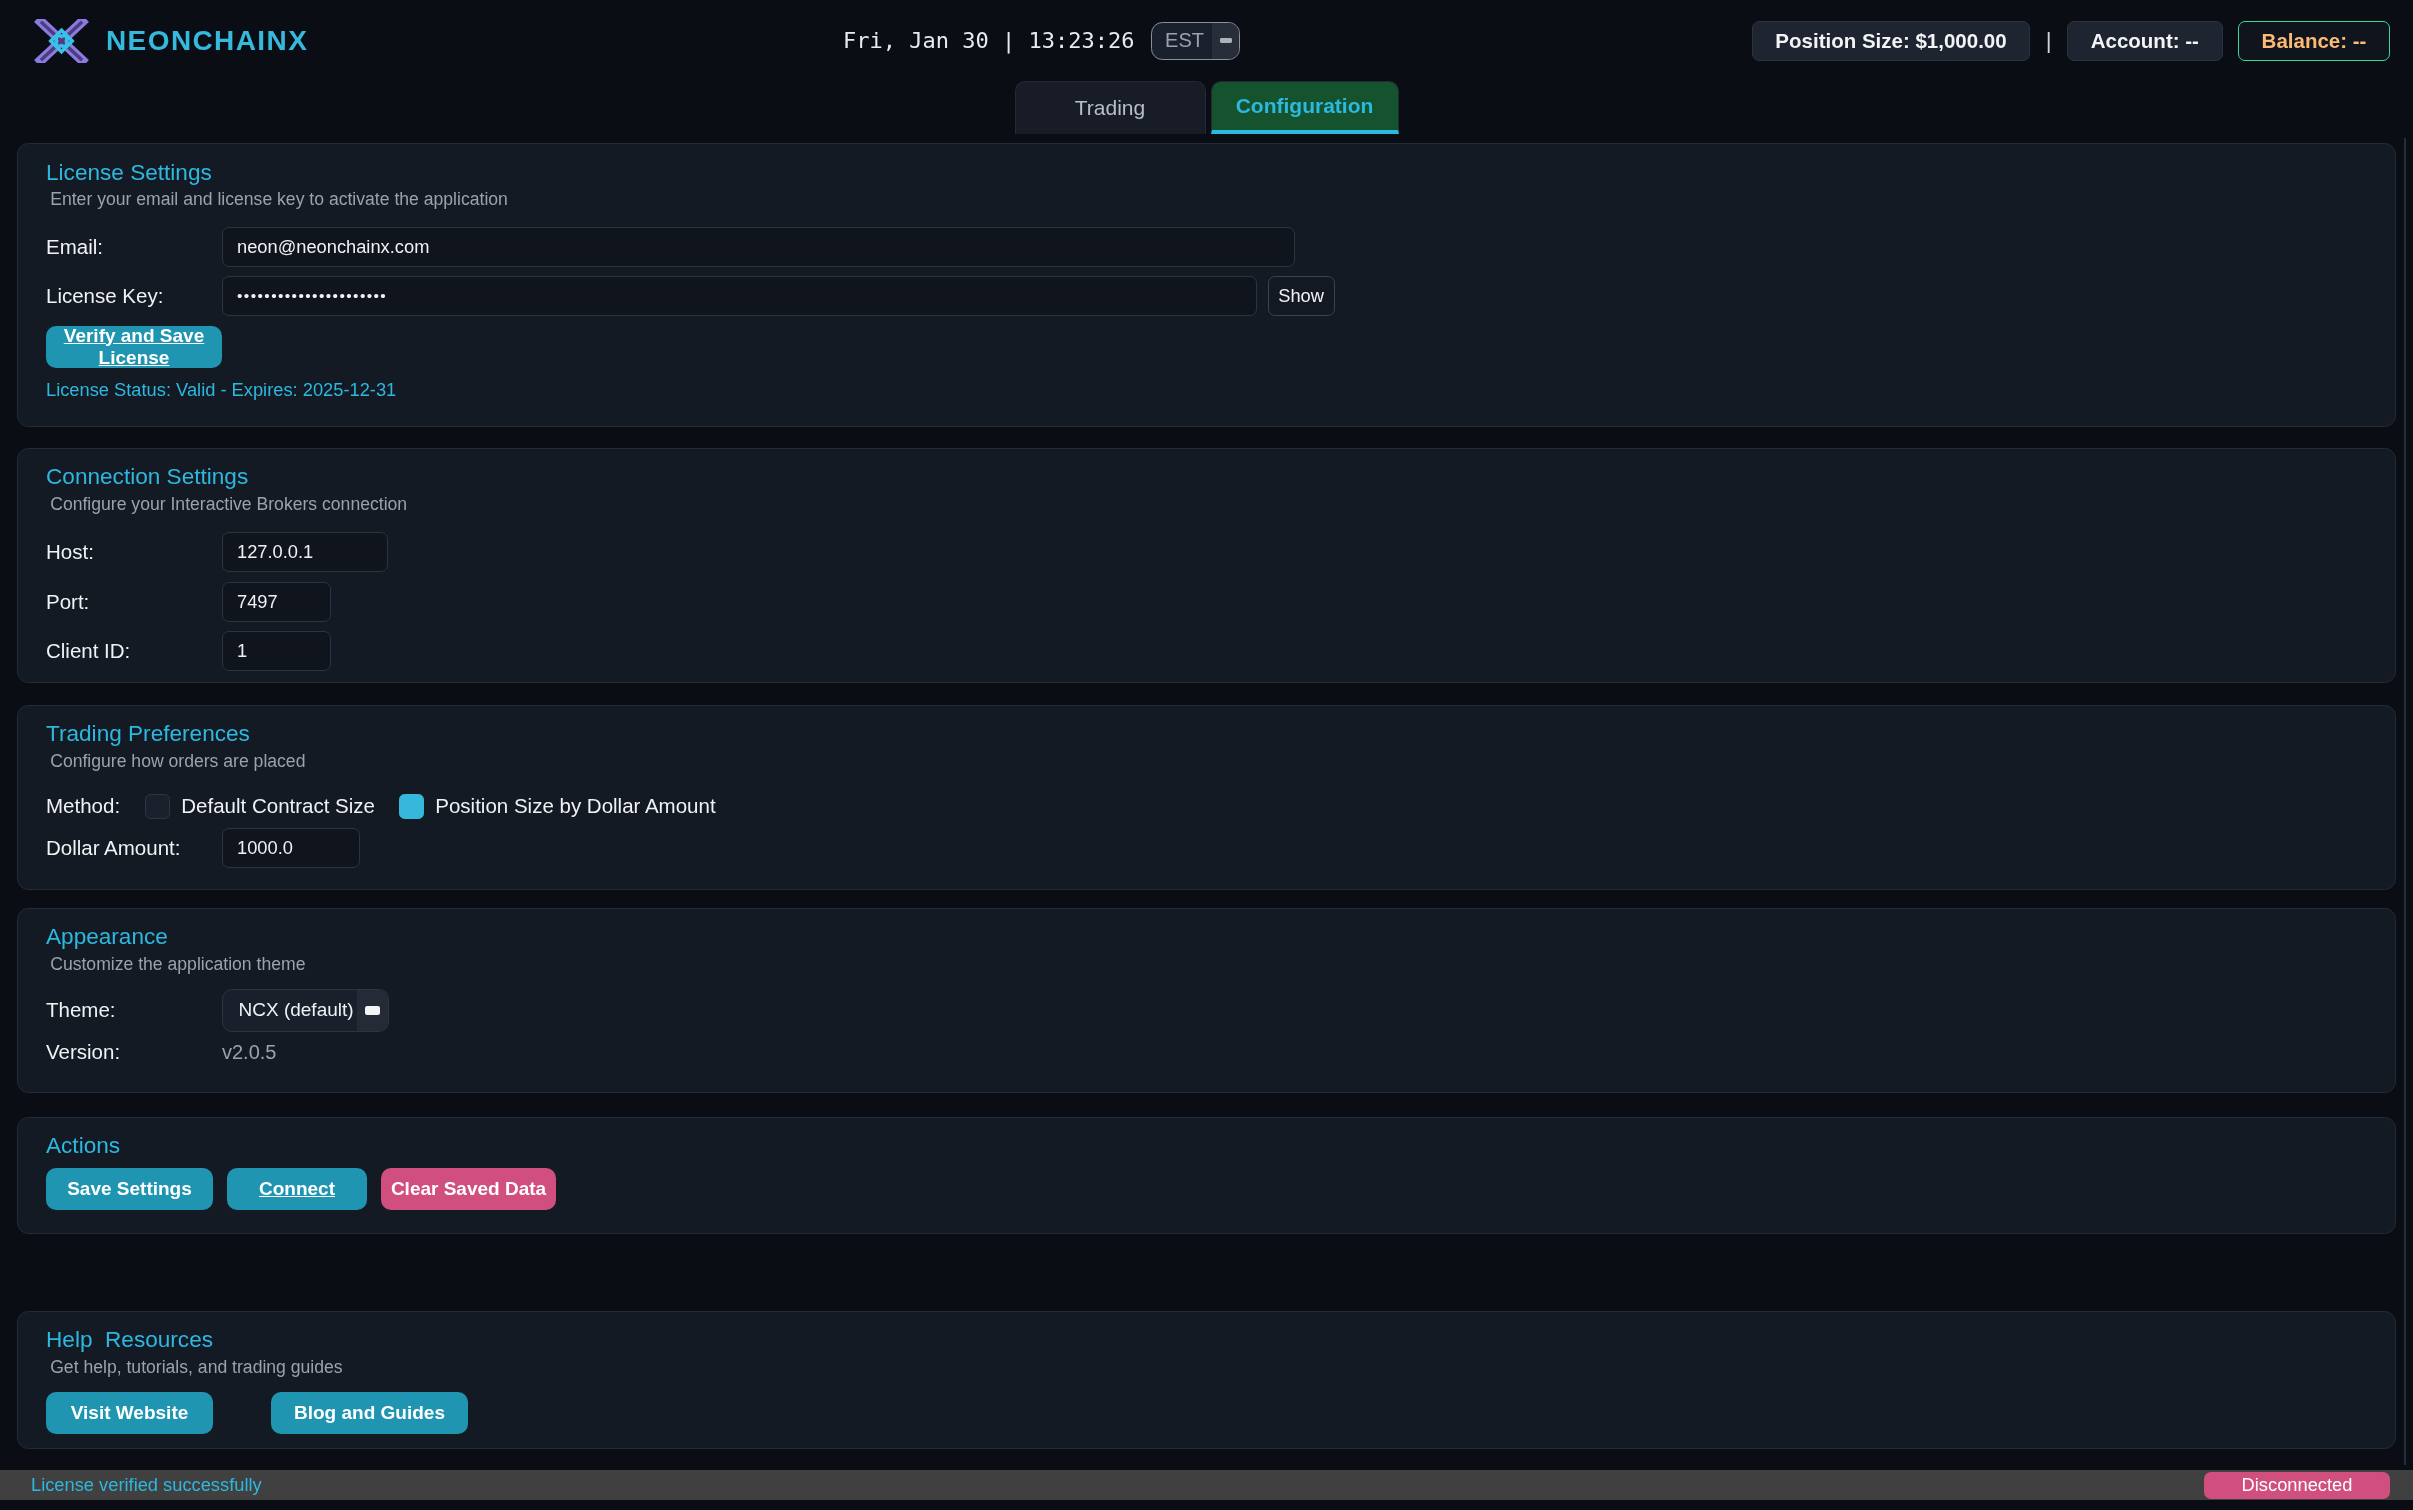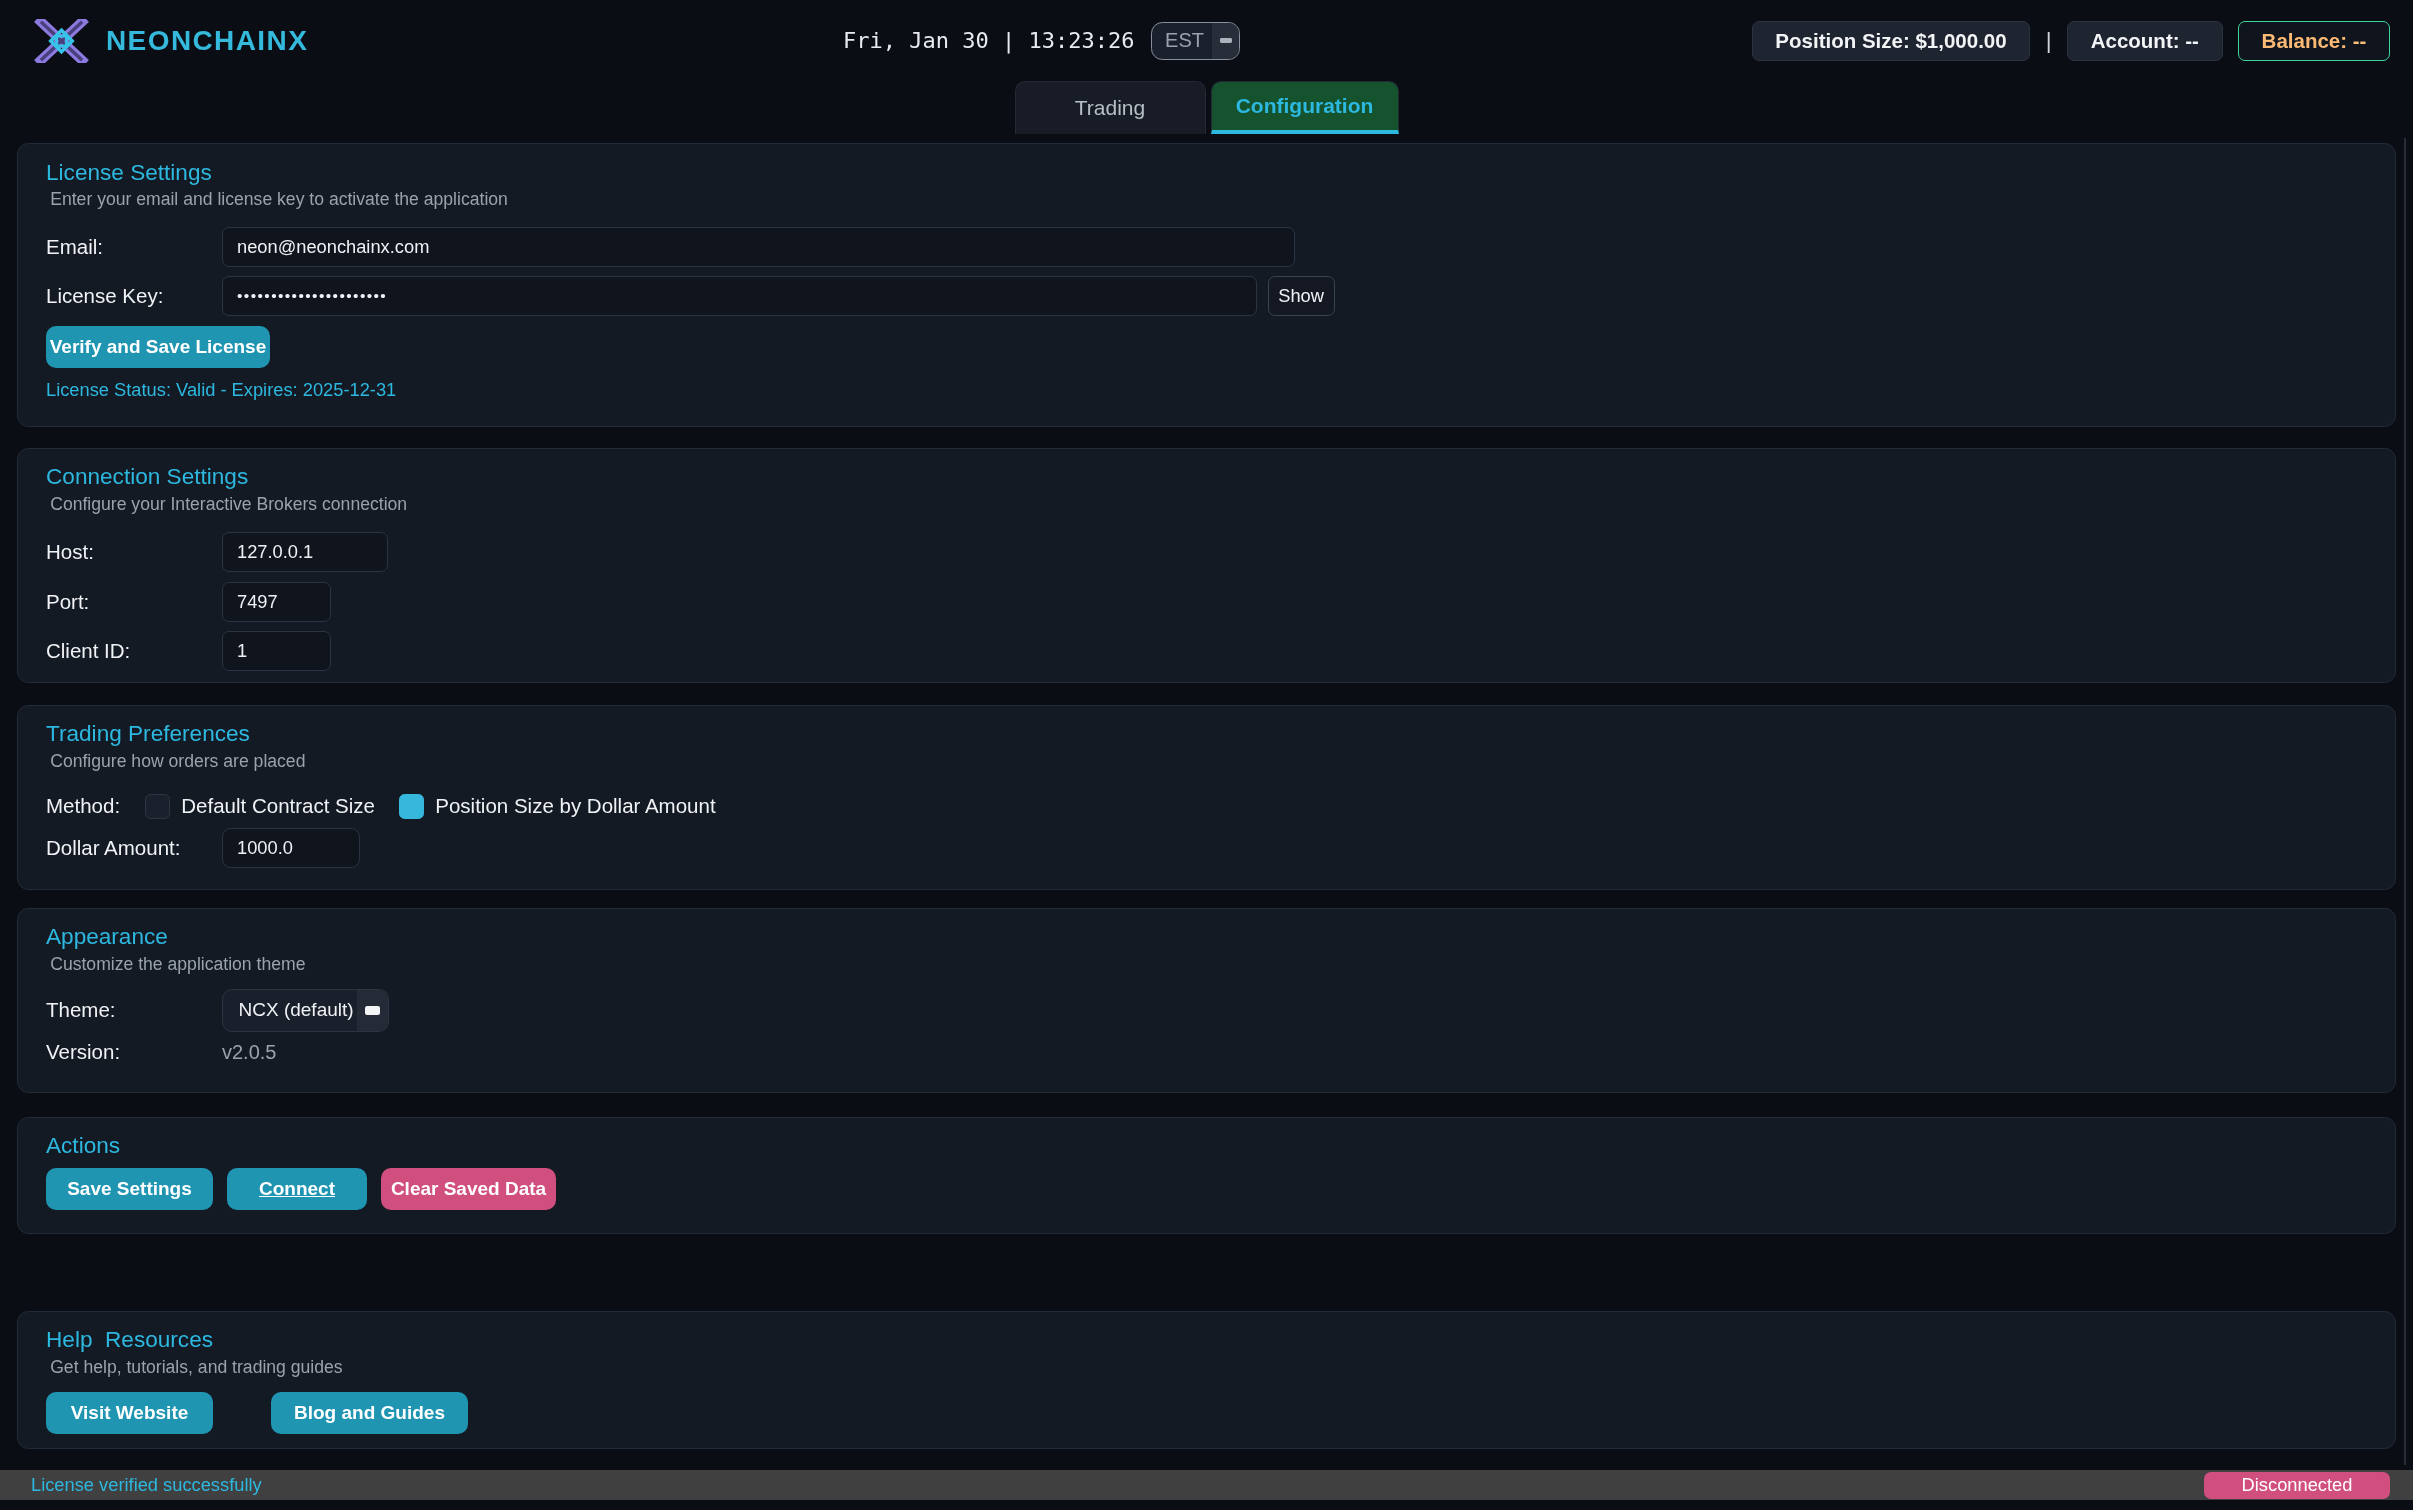--- a/index.html
+++ b/index.html
@@ -54,32 +54,32 @@
   .mt20 { margin-top:14px; } .mt14 { margin-top:10px; } .mt13 { margin-top:9.2px; } .mt12 { margin-top:8.5px; }
   .flabel { width:176px; font-size:20.5px; color:#f0f2f5; flex:none; }
   .flabel-narrow { width:99px; font-size:20.5px; color:#f0f2f5; flex:none; }
 
   .tinput { height:40px; background:#0f141d; border:1.4px solid #2a3442; border-radius:7px;
             color:#eef1f4; font-size:18.3px; padding:0 14px; outline:none; font-family:"Liberation Sans", sans-serif; }
   .email-input  { width:1073px; }
   .key-input    { width:1035px; font-size:15.5px; letter-spacing:1.4px; }
   .host-input   { width:166px; }
   .small-input  { width:109px; }
-  .dollar-input { width:138px;border-radius:9px; }
+  .dollar-input { width:138px; }
 
   .show-btn { margin-left:10.6px; width:67px; height:40px; background:#131823; border:1.4px solid #3a4350;
               border-radius:7px; color:#f0f2f5; font-size:18.3px; display:flex; align-items:center;
               justify-content:center; cursor:pointer; }
 
   .btn { height:42px; border:none; border-radius:10px; color:#ffffff; font-weight:bold; font-size:19px;
          display:inline-flex; align-items:center; justify-content:center; cursor:pointer;
          font-family:"Liberation Sans", sans-serif; }
   .btn-teal { background:#1f95b2; }
   .btn-pink { background:#d04f7e; }
-  .verify-btn { width:224px; }
+  .verify-btn { width:176px;text-decoration:underline; }
   .save-btn { width:167px; } .connect-btn { width:140px;text-decoration:underline; } .clear-btn { width:175px; }
   .website-btn { width:167px; } .blog-btn { width:197px;margin-left:44px; }
   .btn-row { display:flex; gap:14px; }
 
   .license-status { margin-top:11.3px; font-size:18.3px; color:#2db8e0; }
 
   .checkbox { width:25px; height:25px; border-radius:5.6px; background:#1b212c; border:1.4px solid #2e3644;
               flex:none; cursor:pointer; }
   .checkbox.checked { background:#35b8dc; border-color:#35b8dc; }
   .cb-label { font-size:20.5px; margin-left:11.3px; color:#f0f2f5; }

